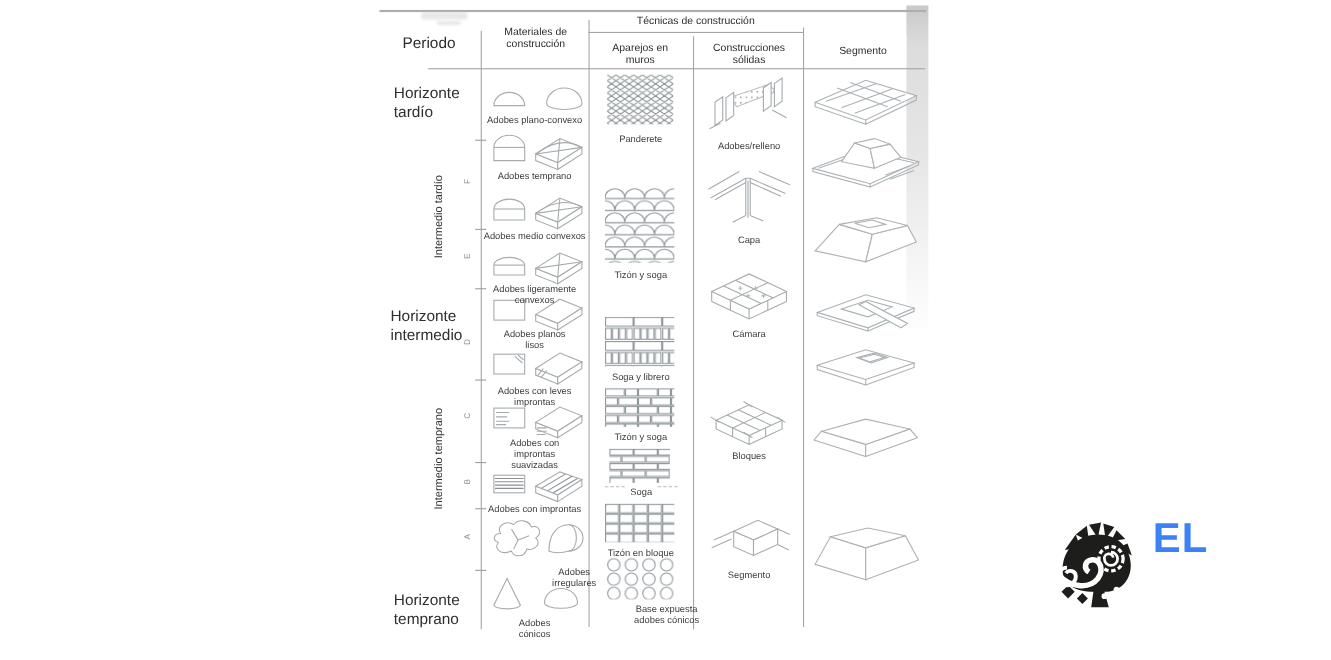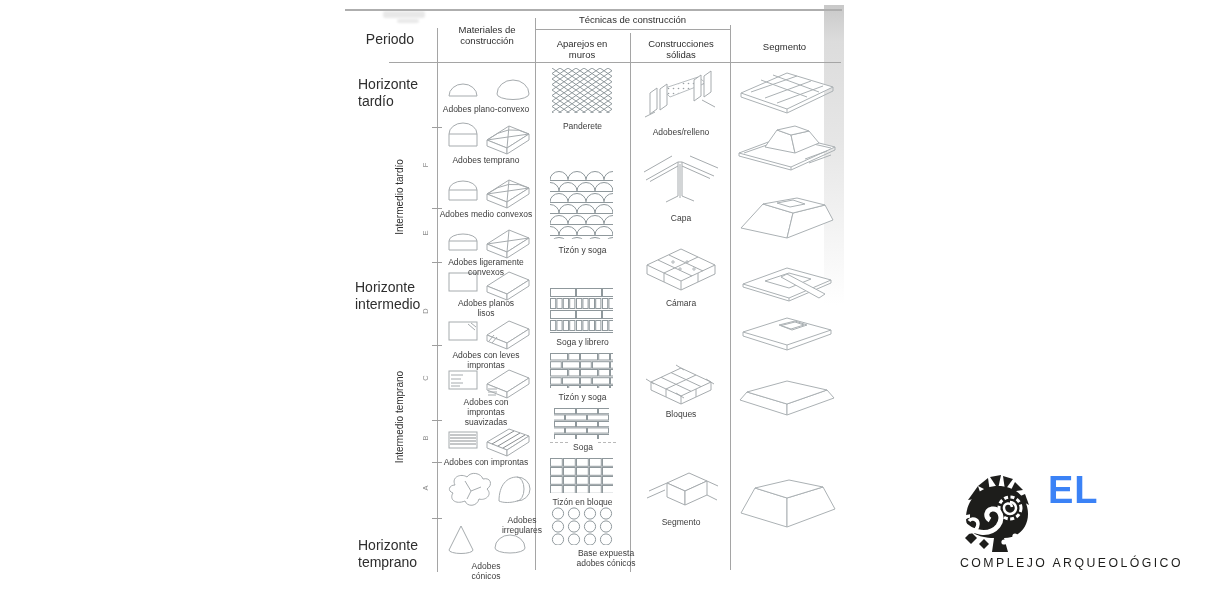--- a/index.html
+++ b/index.html
@@ -404,14 +404,13 @@
     </g>
     <g fill="#ffffff">
       <circle cx="46" cy="68" r="2.6"></circle>
       <circle cx="57" cy="62" r="2.6"></circle>
       <circle cx="53" cy="72" r="2"></circle>
     </g>
   </svg>
   <div class="logo-title">
     <div>EL</div>
   </div>
-  <div class="logo-sub">COMPLEJO ARQUEOLÓGICO</div>
 </div>
 
 </body></html>

